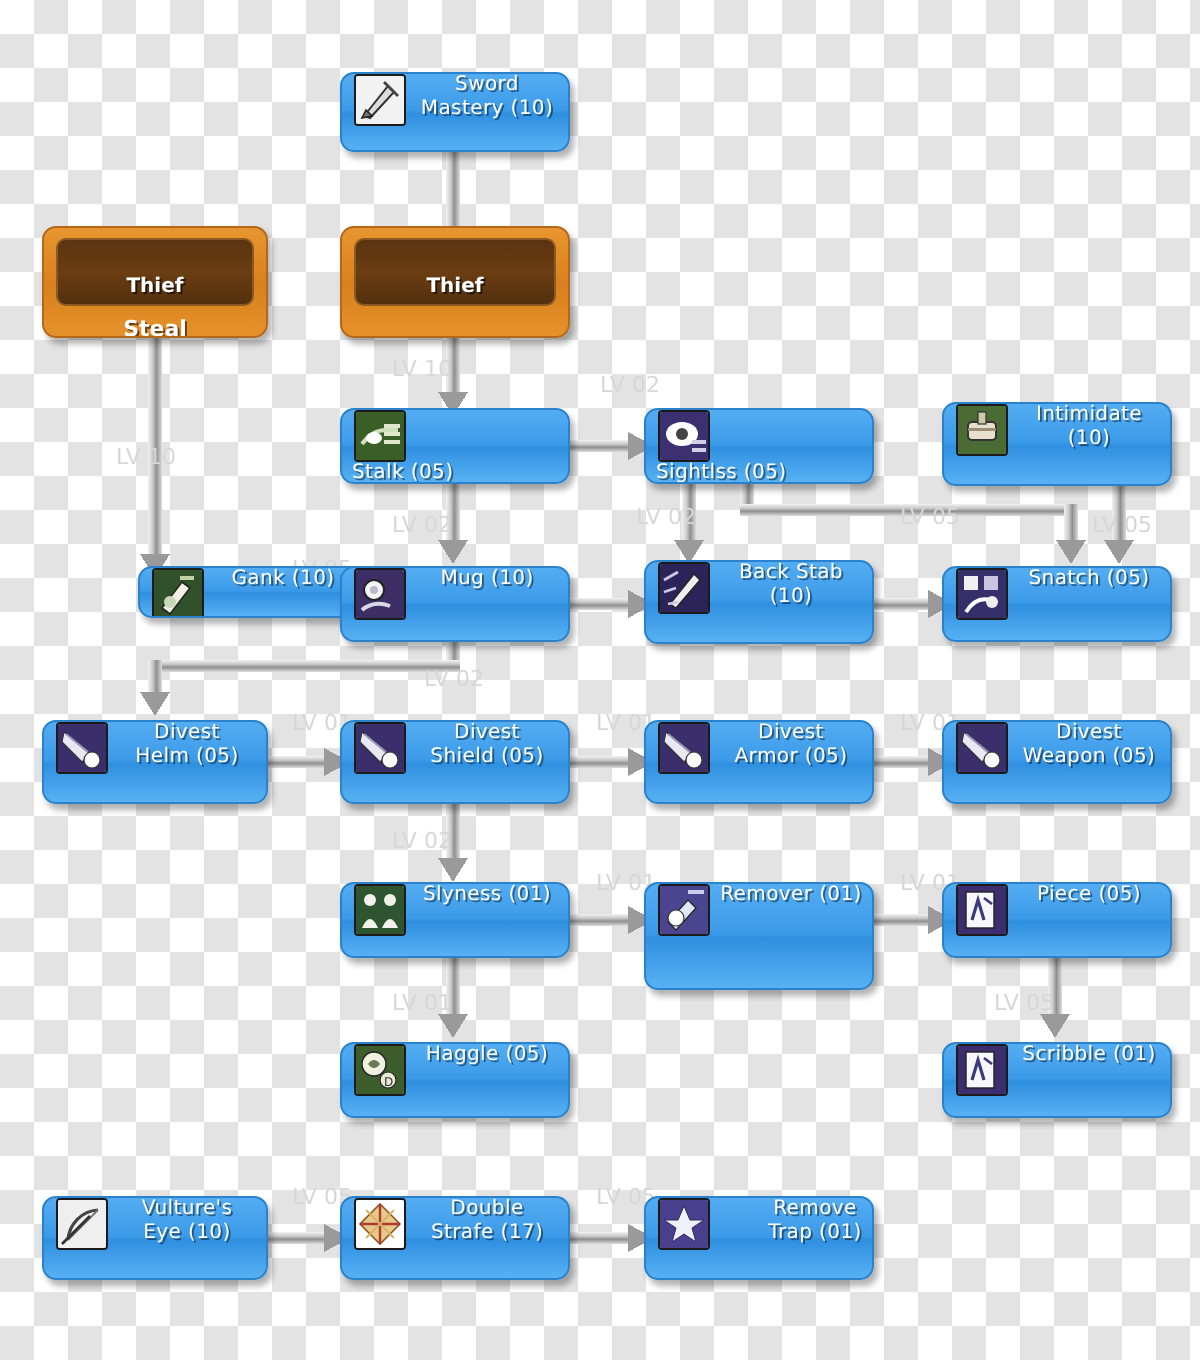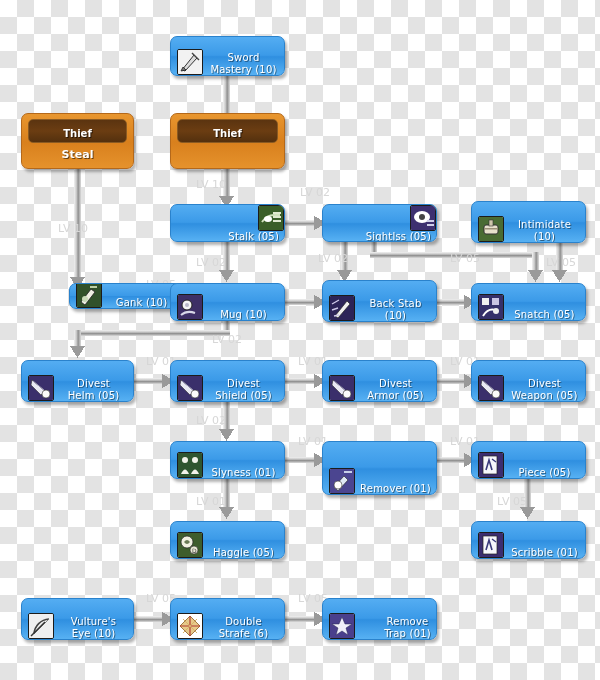--- a/index.html
+++ b/index.html
@@ -16,21 +16,21 @@
     overflow:hidden;
   }
   #stage{position:relative;width:600px;height:680px;}
   svg.wires{position:absolute;left:0;top:0;width:600px;height:680px;}
 
   
   .node{
     position:absolute;
     box-sizing:border-box;
     border-radius:7px;
-    display:flex;align-items:flex-end;
+    display:flex;align-items:flex-start;
     box-shadow:2px 3px 3px rgba(0,0,0,.30);
     overflow:hidden;
   }
   .node.blue{
     background:linear-gradient(180deg,#54adf2 0%,#3b9ae8 48%,#2f8fe0 52%,#57b1f3 100%);
     border:1px solid #2a82cc;
   }
   .node.orange{
     background:linear-gradient(180deg,#e8962f 0%,#d9811e 50%,#d8801d 52%,#e5922c 100%);
     border:1px solid #b4681a;
@@ -61,21 +61,21 @@
     white-space:pre-line;
   }
   .job-chip{
     background:linear-gradient(180deg,#5b3410 0%,#6b3d12 50%,#53300e 100%);
     border:1px solid #8a5a22;
     border-radius:5px;
     color:#ffffff;
     font-size:10px;
     font-weight:bold;
     text-align:center;
-    padding:8px 0 3px;
+    padding:18px 0 3px;
     text-shadow:1px 1px 0 rgba(0,0,0,.6);
   }
   .job-skill{
     color:#ffffff;
     font-size:11px;
     font-weight:bold;
     text-align:center;
     padding:5px 0 3px;
     text-shadow:1px 1px 0 rgba(0,0,0,.55);
   }
@@ -423,21 +423,21 @@
       <div class="node blue" style="left: 170px; top: 598px; width: 115px; height: 42px;">
         <span class="icon">
           <svg viewBox="0 0 24 24">
             <rect width="24" height="24" fill="#ffffff"></rect>
             <path d="M12 2 L22 12 L12 22 L2 12 Z" fill="#e7c98a" stroke="#8a5a22" stroke-width=".8"></path>
             <path d="M12 2 L12 22 M2 12 L22 12" stroke="#b03a2e" stroke-width="1.2"></path>
             <path d="M5 5 L19 19 M19 5 L5 19" stroke="#d8b36a" stroke-width="1"></path>
           </svg>
         </span>
         <span class="label">Double
-Strafe (6)</span>
+Strafe (17)</span>
       </div>
       <div class="node blue" style="left: 322px; top: 598px; width: 115px; height: 42px; gap: 24px;">
         <span class="icon">
           <svg viewBox="0 0 24 24">
             <rect width="24" height="24" fill="#4a3f8c"></rect>
             <path d="M12 3 L15 10 L22 10 L16 14 L18 21 L12 17 L6 21 L8 14 L2 10 L9 10 Z" fill="#f0f0fa" stroke="#2b2b55" stroke-width=".5"></path>
           </svg>
         </span>
         <span class="label">Remove
 Trap (01)</span>

